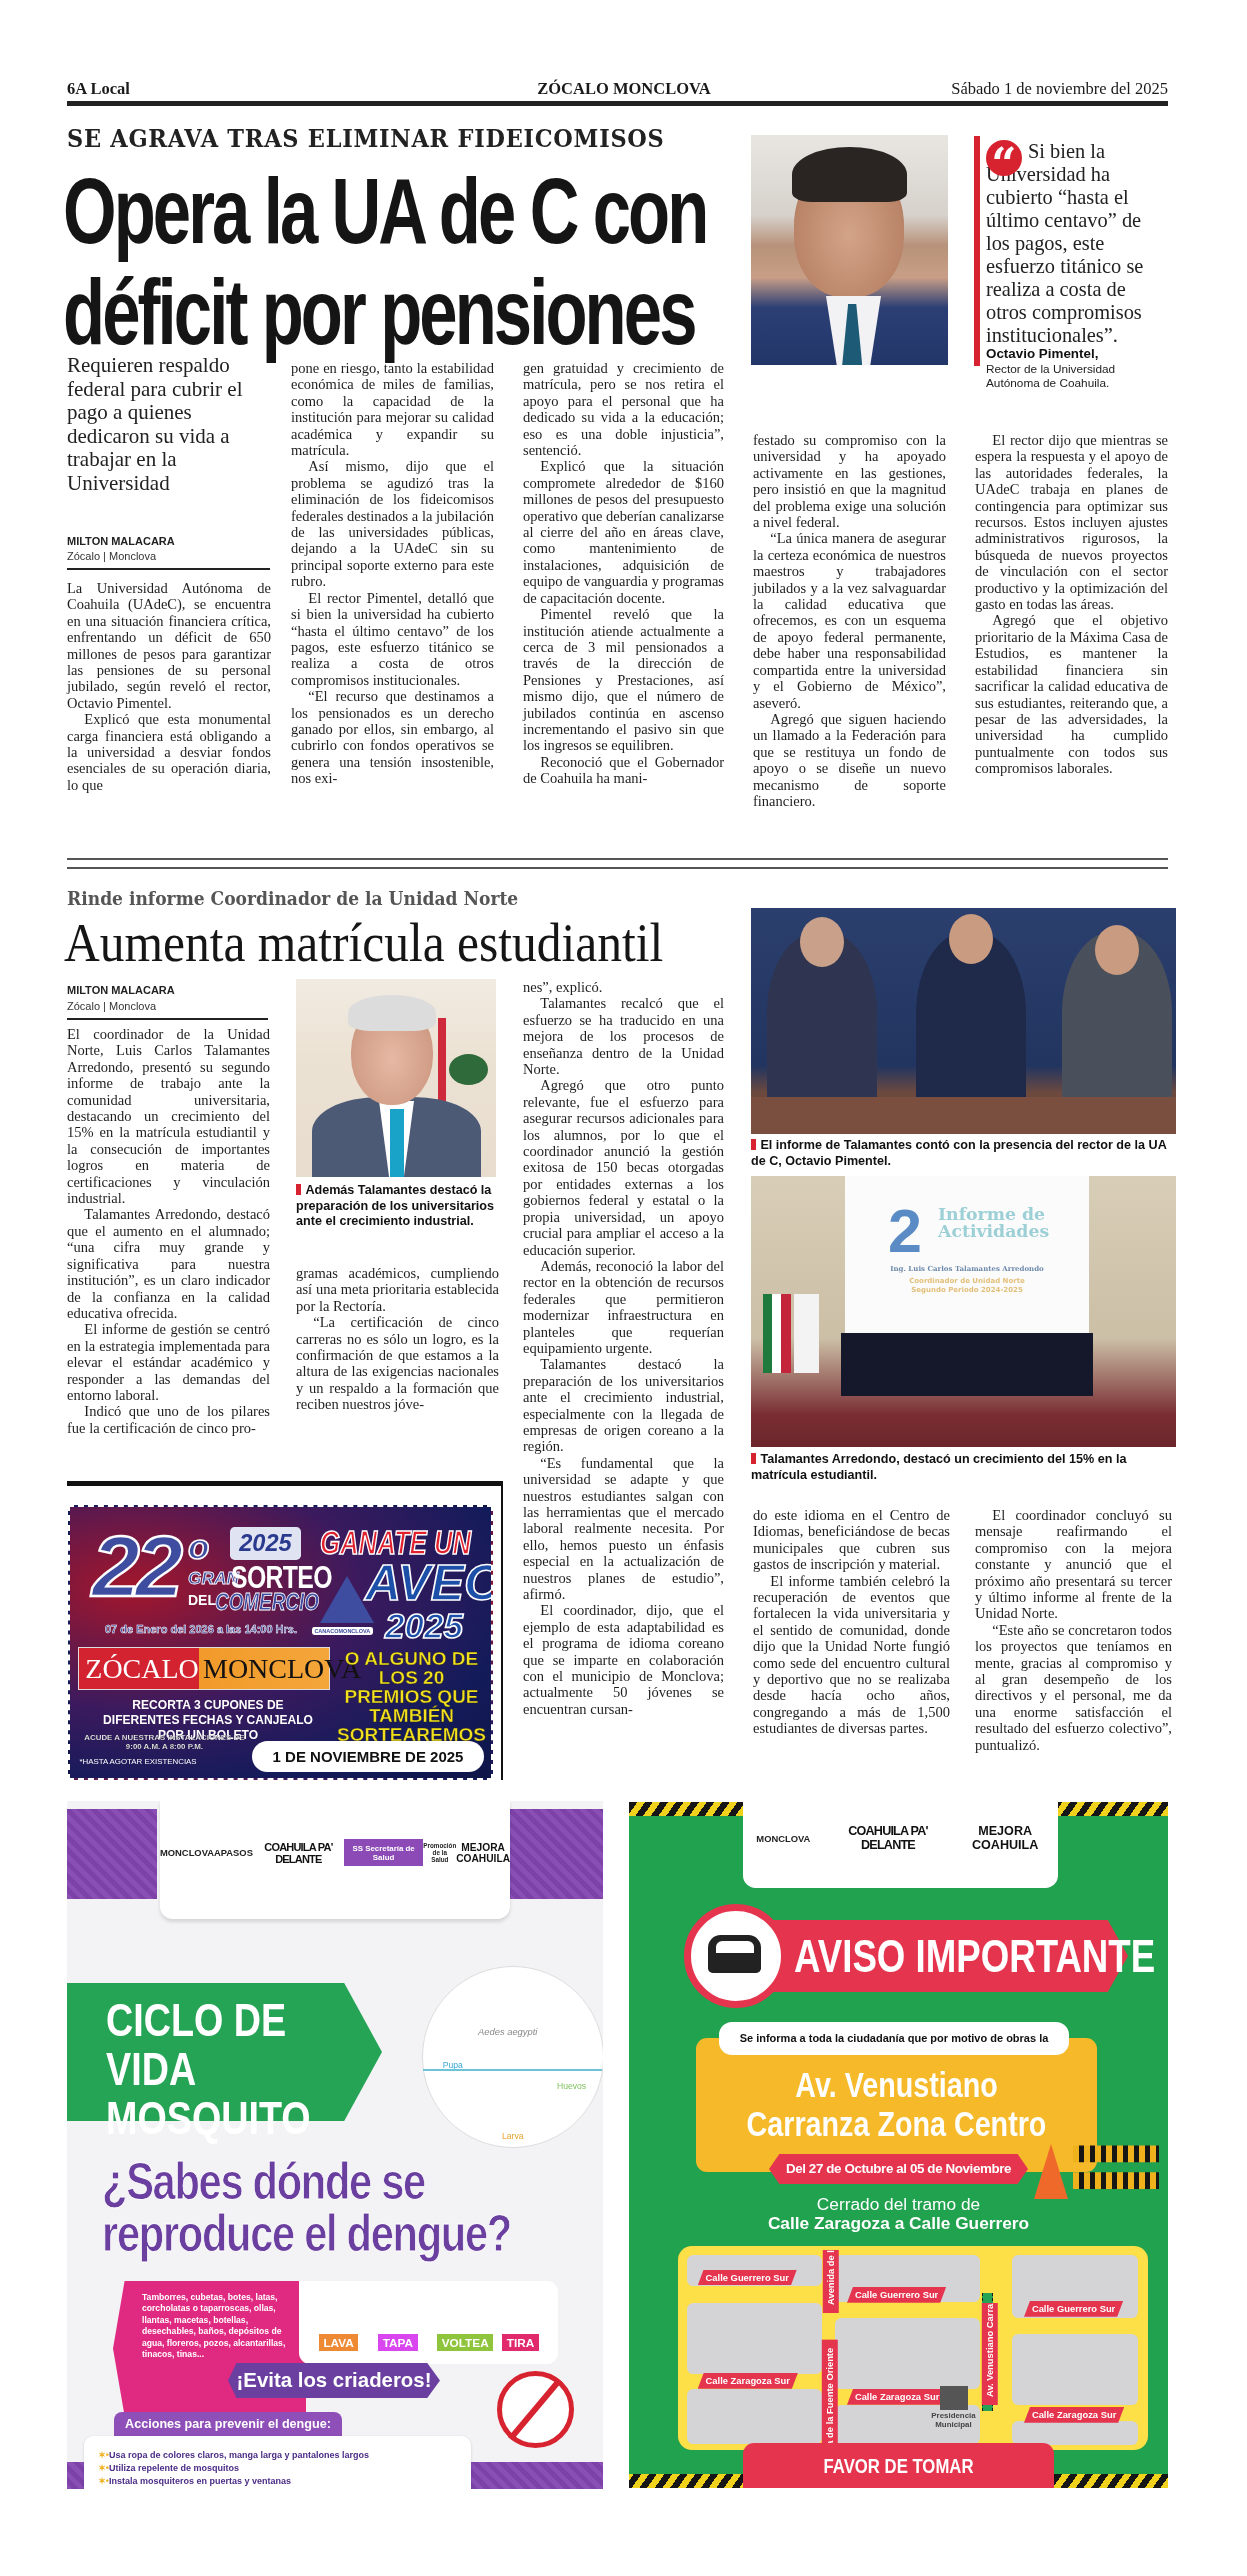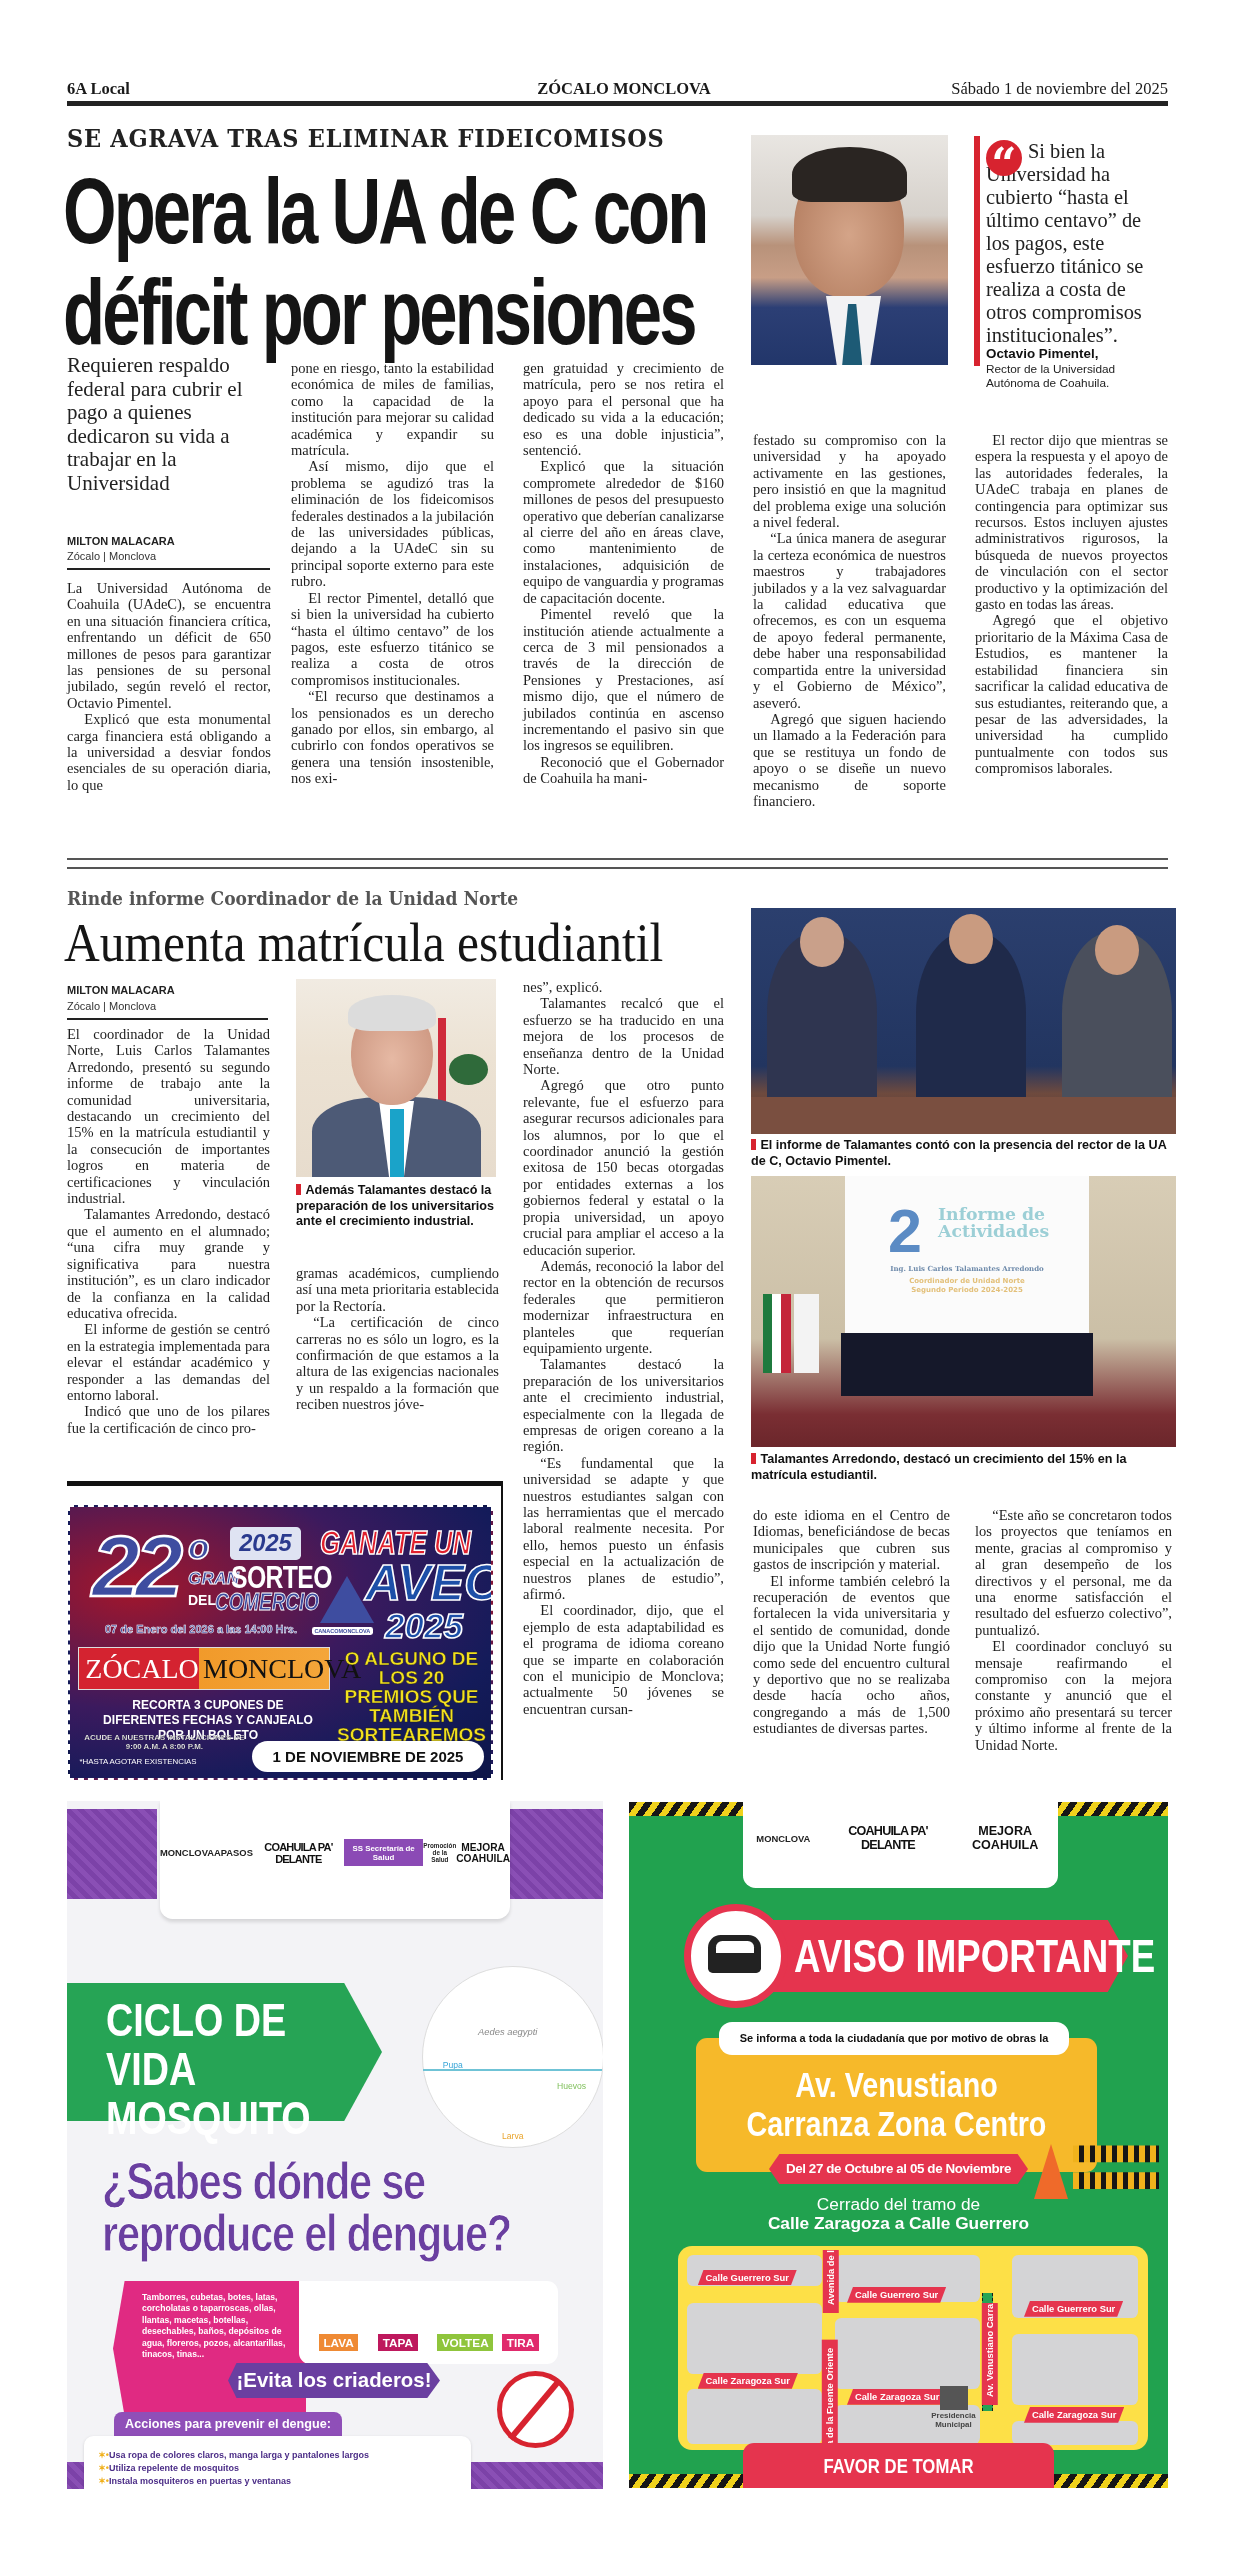--- a/index.html
+++ b/index.html
@@ -239,22 +239,22 @@
   <p>Además, reconoció la labor del rector en la obtención de recursos federales que permitieron modernizar infraestructura en planteles que requerían equipamiento urgente.</p>
   <p>Talamantes destacó la preparación de los universitarios ante el crecimiento industrial, especialmente con la llegada de empresas de origen coreano a la región.</p>
   <p>“Es fundamental que la universidad se adapte y que nuestros estudiantes salgan con las herramientas que el mercado laboral realmente necesita. Por ello, hemos puesto un énfasis especial en la actualización de nuestros planes de estudio”, afirmó.</p>
   <p>El coordinador, dijo, que el ejemplo de esta adaptabilidad es el programa de idioma coreano que se imparte en colaboración con el municipio de Monclova; actualmente 50 jóvenes se encuentran cursan-</p>
 </div>
 <div class="abs col" style="left:753px;top:1507px;width:197px;">
   <p class="first">do este idioma en el Centro de Idiomas, beneficiándose de becas municipales que cubren sus gastos de inscripción y material.</p>
   <p>El informe también celebró la recuperación de eventos que fortalecen la vida universitaria y el sentido de comunidad, donde dijo que la Unidad Norte fungió como sede del encuentro cultural y deportivo que no se realizaba desde hacía ocho años, congregando a más de 1,500 estudiantes de diversas partes.</p>
 </div>
 <div class="abs col" style="left:975px;top:1507px;width:197px;">
+  <p>El coordinador concluyó su mensaje reafirmando el compromiso con la mejora constante y anunció que el próximo año presentará su tercer y último informe al frente de la Unidad Norte.</p>
   <p>“Este año se concretaron todos los proyectos que teníamos en mente, gracias al compromiso y al gran desempeño de los directivos y el personal, me da una enorme satisfacción el resultado del esfuerzo colectivo”, puntualizó.</p>
-  <p>El coordinador concluyó su mensaje reafirmando el compromiso con la mejora constante y anunció que el próximo año presentará su tercer y último informe al frente de la Unidad Norte.</p>
 </div>
 
 <div class="abs photoA">
   <div class="p" style="left:15.7px;"></div>
   <div class="h" style="left:49px;top:9.4px;background:#c9a08a;"></div>
   <div class="p" style="left:165px;background:#1f2a4a;"></div>
   <div class="h" style="left:198px;top:6.3px;"></div>
   <div class="p" style="left:311px;background:#4a4f5c;"></div>
   <div class="h" style="left:344px;top:17.3px;"></div>
   <div class="desk"></div>
@@ -323,21 +323,21 @@
     <div class="lbl" style="left:134px;top:114px;color:#7fbf5a;">Huevos</div>
     <div class="lbl" style="left:79px;top:164px;color:#e9a42b;">Larva</div>
     <div class="lbl" style="left:19.7px;top:93px;color:#3aa6d8;">Pupa</div>
     <div style="position:absolute;left:0;top:102px;width:179px;height:1.6px;background:#6fc3d6;"></div>
   </div>
   <div class="sabes" style="white-space:normal;width:566px;">¿Sabes dónde se reproduce el dengue?</div>
   <div class="pink"></div>
   <div class="pink-t">Tamborres, cubetas, botes, latas, corcholatas o taparroscas, ollas, llantas, macetas, botellas, desechables, baños, depósitos de agua, floreros, pozos, alcantarillas, tinacos, tinas...</div>
   <div class="acts">
     <span class="tag" style="left:19.7px;background:#ef8a34;">LAVA</span>
-    <span class="tag" style="left:79px;background:#be185d;">TAPA</span>
+    <span class="tag" style="left:79px;background:#d946ef;">TAPA</span>
     <span class="tag" style="left:138px;background:#8fc53c;">VOLTEA</span>
     <span class="tag" style="left:203px;background:#e02a6c;">TIRA</span>
   </div>
   <div class="evita">¡Evita los criaderos!</div>
   <div class="acc-h">Acciones para prevenir el dengue:</div>
   <div class="purple-b"></div>
   <ul class="acc-list">
     <li>Usa ropa de colores claros, manga larga y pantalones largos</li>
     <li>Utiliza repelente de mosquitos</li>
     <li>Instala mosquiteros en puertas y ventanas</li>

